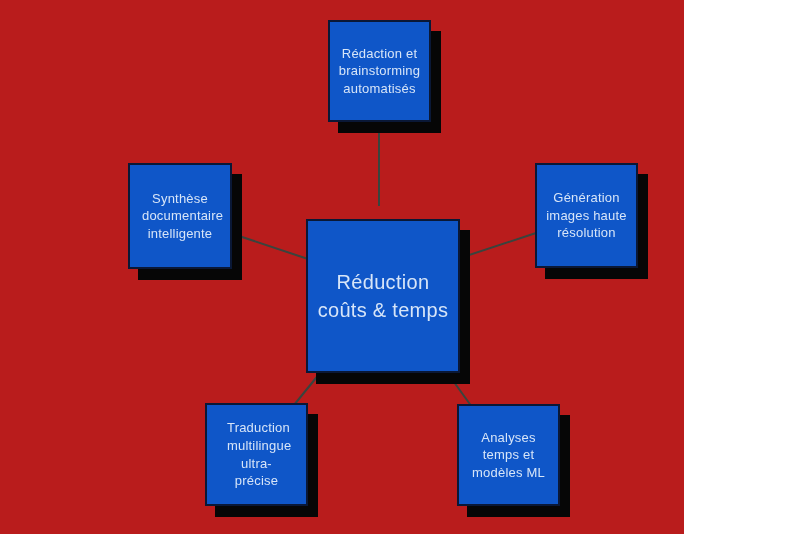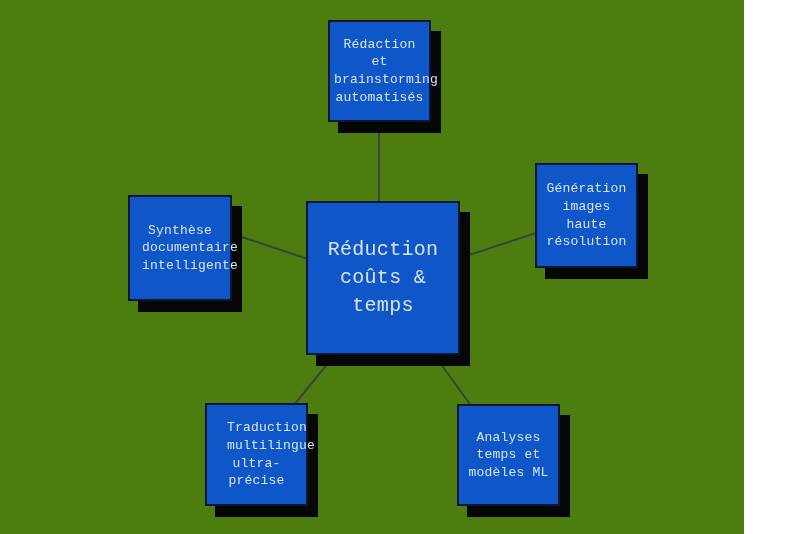--- a/index.html
+++ b/index.html
@@ -2,25 +2,25 @@
 <html><head>
 <meta charset="utf-8">
 <style>
   html, body {
     margin: 0;
     padding: 0;
     background: #ffffff;
   }
   .canvas {
     position: relative;
-    width: 744px;
+    width: 684px;
     height: 534px;
-    background: #4d7c0f;
+    background: #b91c1c;
     overflow: hidden;
-    font-family: Liberation Mono, monospace;
+    font-family: Liberation Sans, sans-serif;
   }
   .connector-layer {
     position: absolute;
     left: 0;
     top: 0;
     width: 800px;
     height: 534px;
     z-index: 1;
   }
   .node {
@@ -37,25 +37,25 @@
     color: #d7e5f8;
   }
   .node .label {
     display: block;
     width: 100%;
     font-size: 13px;
     line-height: 1.35;
     letter-spacing: 0.2px;
   }
   .node-top          { left: 328px; top: 20px;  width: 103px; height: 102px; padding: 4px; }
-  .node-left         { left: 128px; top: 163px; width: 104px; height: 106px; padding: 12px; margin-top: 32px; }
+  .node-left         { left: 128px; top: 163px; width: 104px; height: 106px; padding: 12px; }
   .node-right        { left: 535px; top: 163px; width: 103px; height: 105px; padding: 8px; }
   .node-bottom-left  { left: 205px; top: 403px; width: 103px; height: 103px; padding: 20px; }
   .node-bottom-right { left: 457px; top: 404px; width: 103px; height: 102px; padding: 4px; }
-  .node-center       { left: 306px; top: 201px; width: 154px; height: 154px; padding: 6px 6px; }
+  .node-center       { left: 306px; top: 219px; width: 154px; height: 154px; padding: 6px 6px; }
   .node-center .label {
     font-size: 20px;
     line-height: 1.4;
     letter-spacing: 0.3px;
   }
 </style>
 </head>
 <body>
 
 <div class="canvas">

